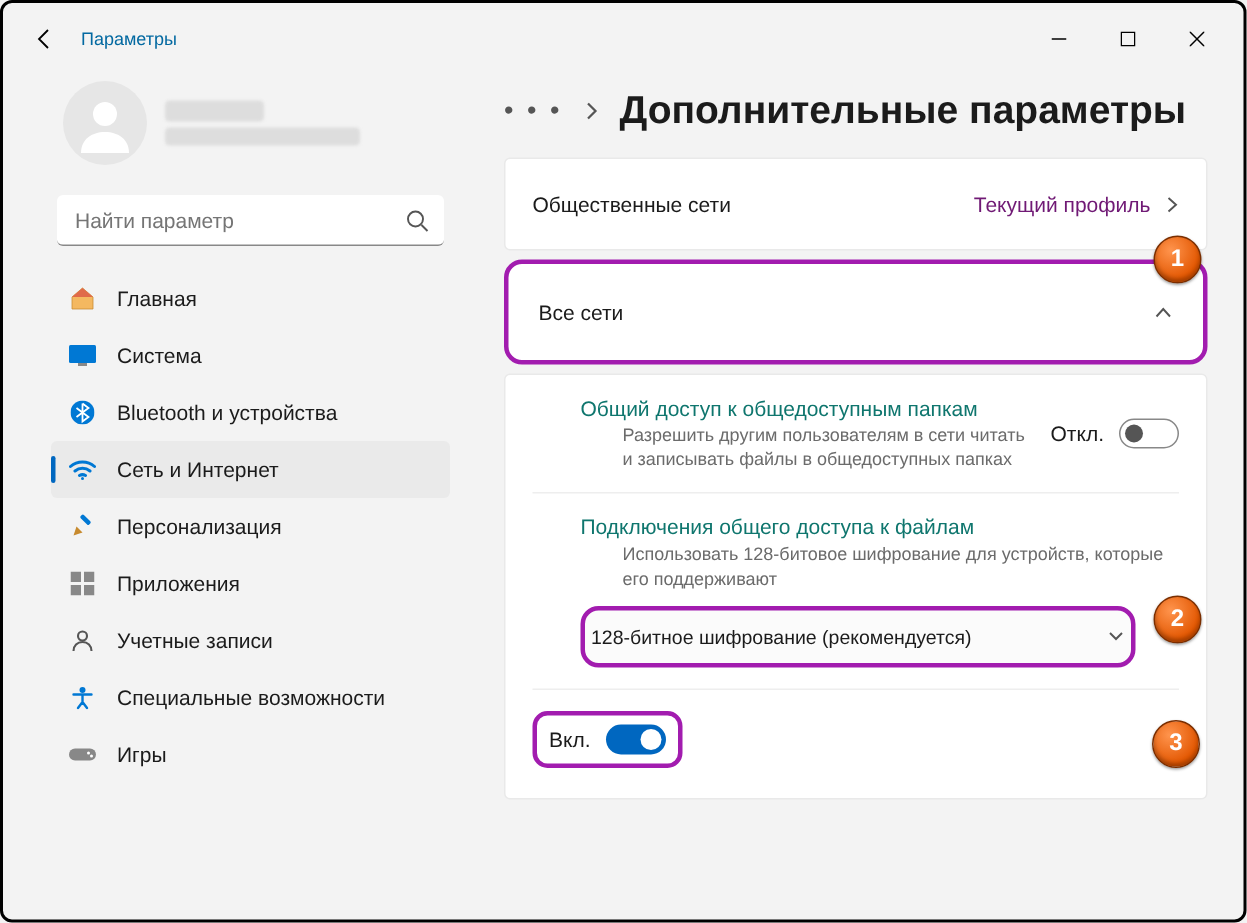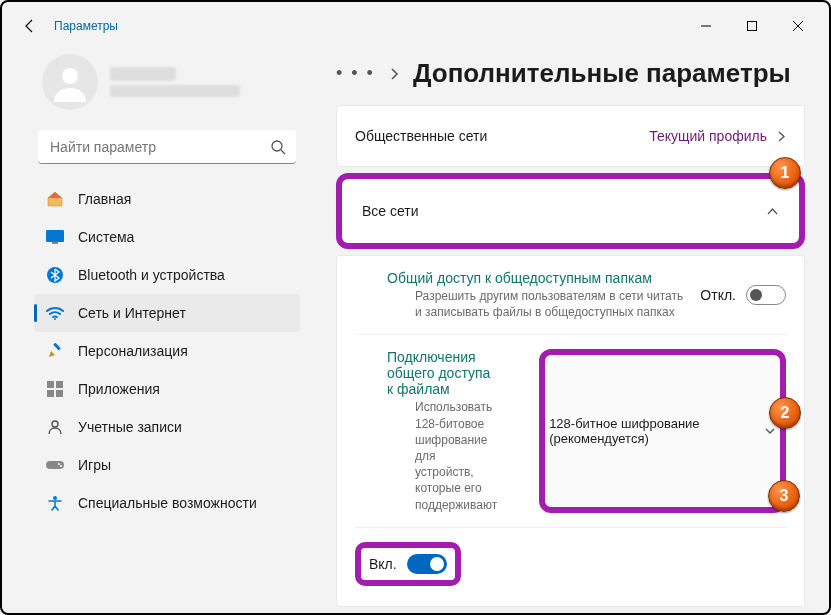--- a/index.html
+++ b/index.html
@@ -51,21 +51,21 @@
 .ctrl-label { font-size: 14px; color: #1b1b1b; }
 
 .toggle { width: 40px; height: 20px; border-radius: 10px; position: relative; }
 .toggle.off { background: #fff; border: 1px solid #888; }
 .toggle.off::after { content: ""; position: absolute; left: 3px; top: 3px; width: 12px; height: 12px; background: #555; border-radius: 50%; }
 .toggle.on { background: #0067c0; }
 .toggle.on::after { content: ""; position: absolute; right: 3px; top: 3px; width: 14px; height: 14px; background: #fff; border-radius: 50%; }
 
 .dropdown { display: flex; align-items: center; justify-content: space-between; padding: 10px 4px; background: #fbfbfb; border: 1px solid #e5e5e5; border-radius: 4px; font-size: 13px; color: #1b1b1b; width: 370px; margin-left: 32px; }
 
-.annot-box { border: 6px solid #a21caf; border-radius: 12px; }
+.annot-box { border: 3px solid #a21caf; border-radius: 12px; }
 .annot-card { padding: 2px; }
 
 .bubble { position: absolute; width: 32px; height: 32px; border-radius: 50%; background: radial-gradient(circle at 35% 30%, #ff944d, #e25600 70%); border: 1px solid #7a2e00; box-shadow: inset 0 -2px 3px rgba(0,0,0,.3), 0 1px 2px rgba(0,0,0,.4); display: flex; align-items: center; justify-content: center; color: #fff; font-weight: 700; font-size: 16px; z-index: 10; }
 
 .divider { height: 1px; background: #eee; margin: 0 18px; }
 
 svg { display: block; }
 </style>
 </head>
 <body>
@@ -184,36 +184,36 @@
         <span class="nicon">
             <svg width="16" height="16" viewBox="0 0 16 16">
               <circle cx="8" cy="5" r="3" fill="none" stroke="#555" stroke-width="1.4"></circle>
               <path d="M2 15c0-3.5 2.5-6 6-6s6 2.5 6 6" fill="none" stroke="#555" stroke-width="1.4"></path>
             </svg>
           </span>
         <span>Учетные записи</span>
       </li>
       <li>
         <span class="nicon">
+            <svg width="16" height="16" viewBox="0 0 16 16">
+              <circle cx="8" cy="3" r="2" fill="#0078d4"></circle>
+              <path d="M2 6h12M8 6v5m-3 4l3-4 3 4" stroke="#0078d4" stroke-width="1.6" fill="none" stroke-linecap="round"></path>
+            </svg>
+          </span>
+        <span>Специальные возможности</span>
+      </li>
+      <li>
+        <span class="nicon">
             <svg width="18" height="12" viewBox="0 0 18 12">
               <rect x="0" y="2" width="18" height="8" rx="4" fill="#888"></rect>
               <circle cx="13" cy="5" r="1" fill="#fff"></circle>
               <circle cx="15" cy="7" r="1" fill="#fff"></circle>
             </svg>
           </span>
         <span>Игры</span>
-      </li>
-      <li>
-        <span class="nicon">
-            <svg width="16" height="16" viewBox="0 0 16 16">
-              <circle cx="8" cy="3" r="2" fill="#0078d4"></circle>
-              <path d="M2 6h12M8 6v5m-3 4l3-4 3 4" stroke="#0078d4" stroke-width="1.6" fill="none" stroke-linecap="round"></path>
-            </svg>
-          </span>
-        <span>Специальные возможности</span>
       </li>
     </ul>
   </div>
 
   <div class="main">
     <div class="breadcrumb">
       <span class="bc-dots">• • •</span>
       <span class="bc-chevron">
           <svg width="10" height="14" viewBox="0 0 10 14">
             <path d="M3 2l5 5-5 5" stroke="#555" stroke-width="1.5" fill="none"></path>
@@ -253,21 +253,21 @@
           <div class="sdesc">Разрешить другим пользователям в сети читать и записывать файлы в общедоступных папках</div>
         </div>
         <div class="ctrl">
           <span class="ctrl-label">Откл.</span>
           <div class="toggle off"></div>
         </div>
       </div>
 
       <div class="divider"></div>
 
-      <div class="setting" style="flex-direction:row; align-items:stretch; gap:10px;">
+      <div class="setting" style="flex-direction:column; align-items:stretch; gap:10px;">
         <div class="text" style="padding-left:32px;">
           <div class="stitle">Подключения общего доступа к файлам</div>
           <div class="sdesc">Использовать 128-битовое шифрование для устройств, которые его поддерживают</div>
         </div>
         <div class="dropdown annot-box">
           <span>128-битное шифрование (рекомендуется)</span>
           <span>
               <svg width="12" height="8" viewBox="0 0 12 8">
                 <path d="M2 2l4 4 4-4" stroke="#555" stroke-width="1.3" fill="none"></path>
               </svg>

